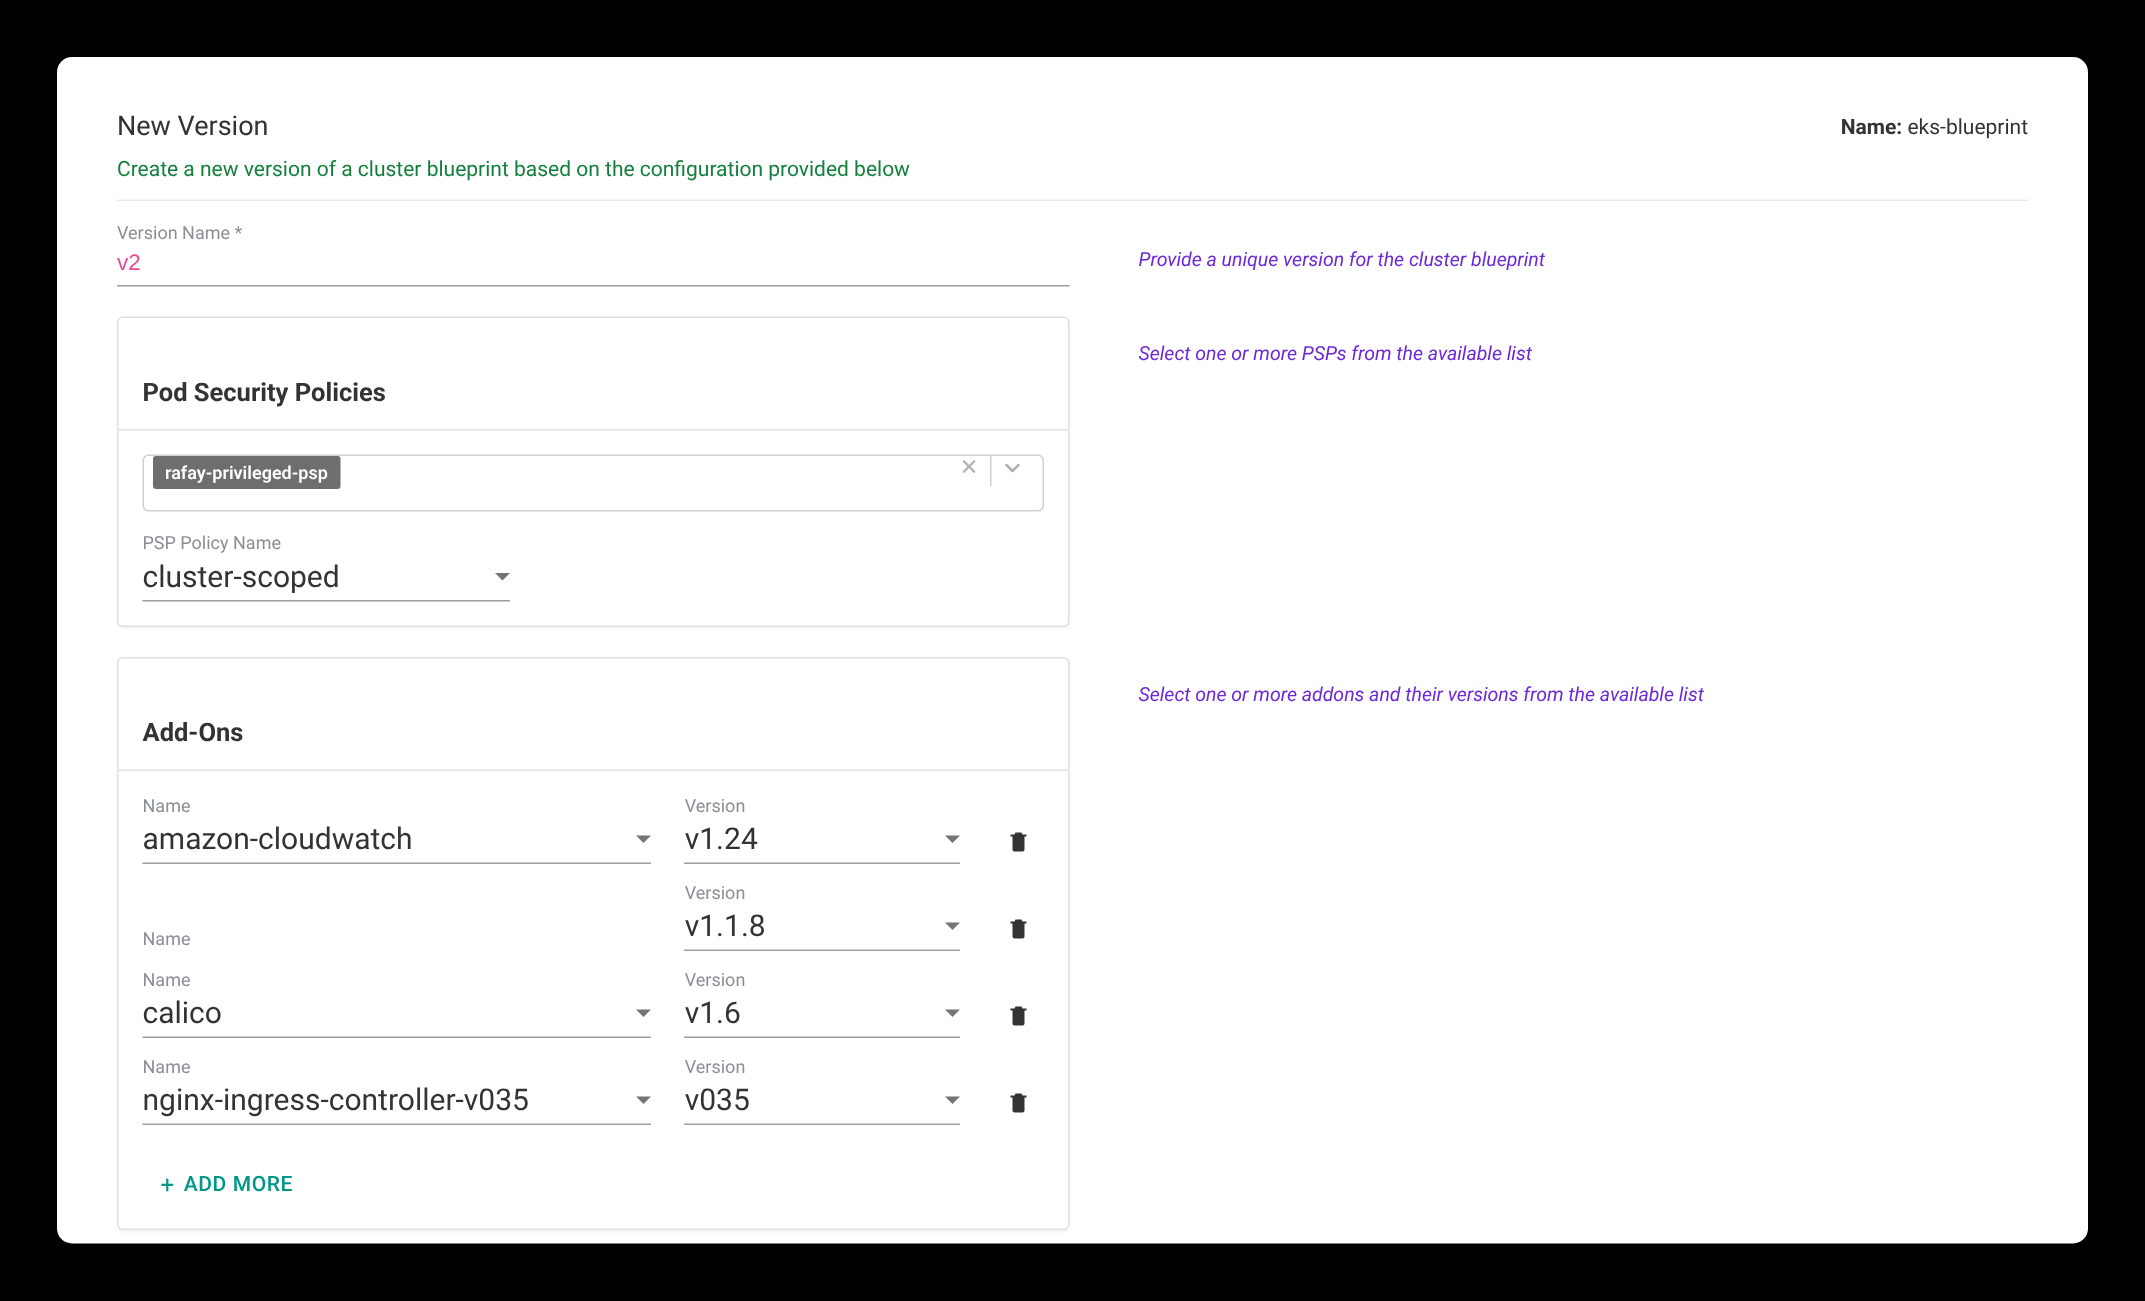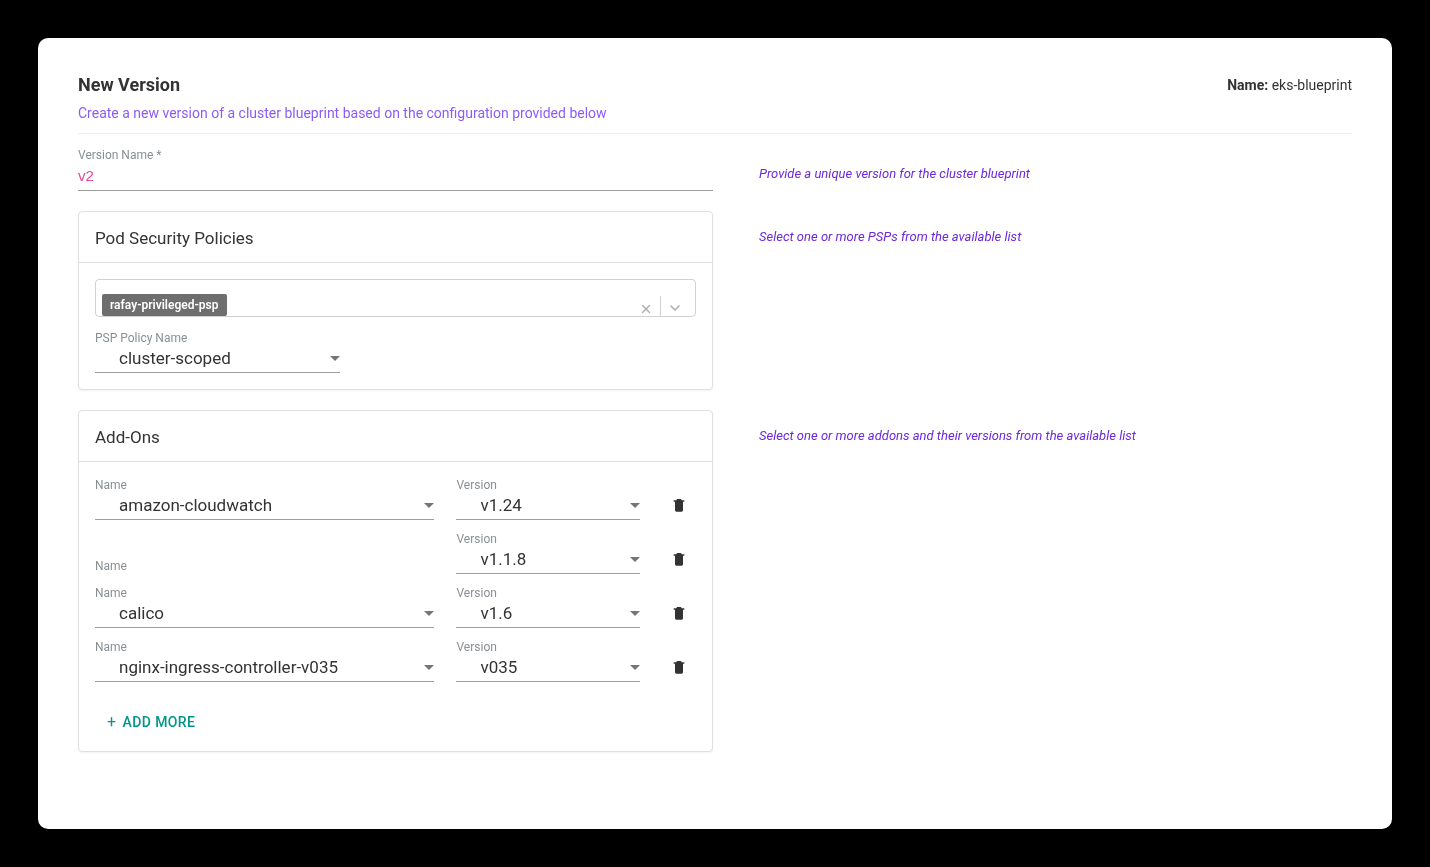--- a/index.html
+++ b/index.html
@@ -23,33 +23,33 @@
       box-shadow: 0 2px 8px rgba(0,0,0,0.3);
     }
     .header-row {
       display: flex;
       justify-content: space-between;
       align-items: center;
       margin-bottom: 10px;
     }
     .page-title {
       font-size: 18px;
-      font-weight: 700;
+      font-weight: 400;
       color: #333;
     }
     .name-block {
       font-size: 14px;
       color: #333;
     }
     .name-label {
       font-weight: 700;
     }
     .subtitle {
       font-size: 14px;
-      color: #8b5cf6;
+      color: #15803d;
       margin-bottom: 12px;
     }
     .divider {
       border: none;
       border-top: 1px solid #ececec;
       margin-bottom: 14px;
     }
     .content-row {
       display: flex;
       gap: 46px;
@@ -87,29 +87,30 @@
       border-radius: 4px;
       background: #fff;
       box-shadow: 0 1px 2px rgba(0,0,0,0.05);
     }
     .card-header {
       padding: 16px 16px 14px 16px;
       border-bottom: 1px solid #e0e0e0;
     }
     .card-title {
       font-size: 17px;
-      font-weight: 400;
+      font-weight: 700;
       color: #333;
+      margin-top: 24px;
     }
     .card-body {
       padding: 16px;
     }
     .multi-select {
       display: flex;
-      align-items: flex-end;
+      align-items: flex-start;
       border: 1px solid #d0d0d0;
       border-radius: 4px;
       height: 38px;
       padding: 0 6px;
       margin-bottom: 14px;
     }
     .chip {
       background: #6e6e6e;
       color: #fff;
       font-size: 12px;
@@ -134,23 +135,22 @@
       background: #d0d0d0;
     }
     .select-wrapper {
       display: flex;
       align-items: center;
       border-bottom: 1px solid #9e9e9e;
       padding: 2px 0 4px 0;
     }
     .select-value {
       flex: 1;
-      font-size: 17px;
+      font-size: 20px;
       color: #333;
-      margin-left: 24px;
     }
     .select-caret {
       color: #757575;
     }
     .psp-type-wrap {
       width: 245px;
     }
     .addon-row {
       display: flex;
       align-items: flex-end;

